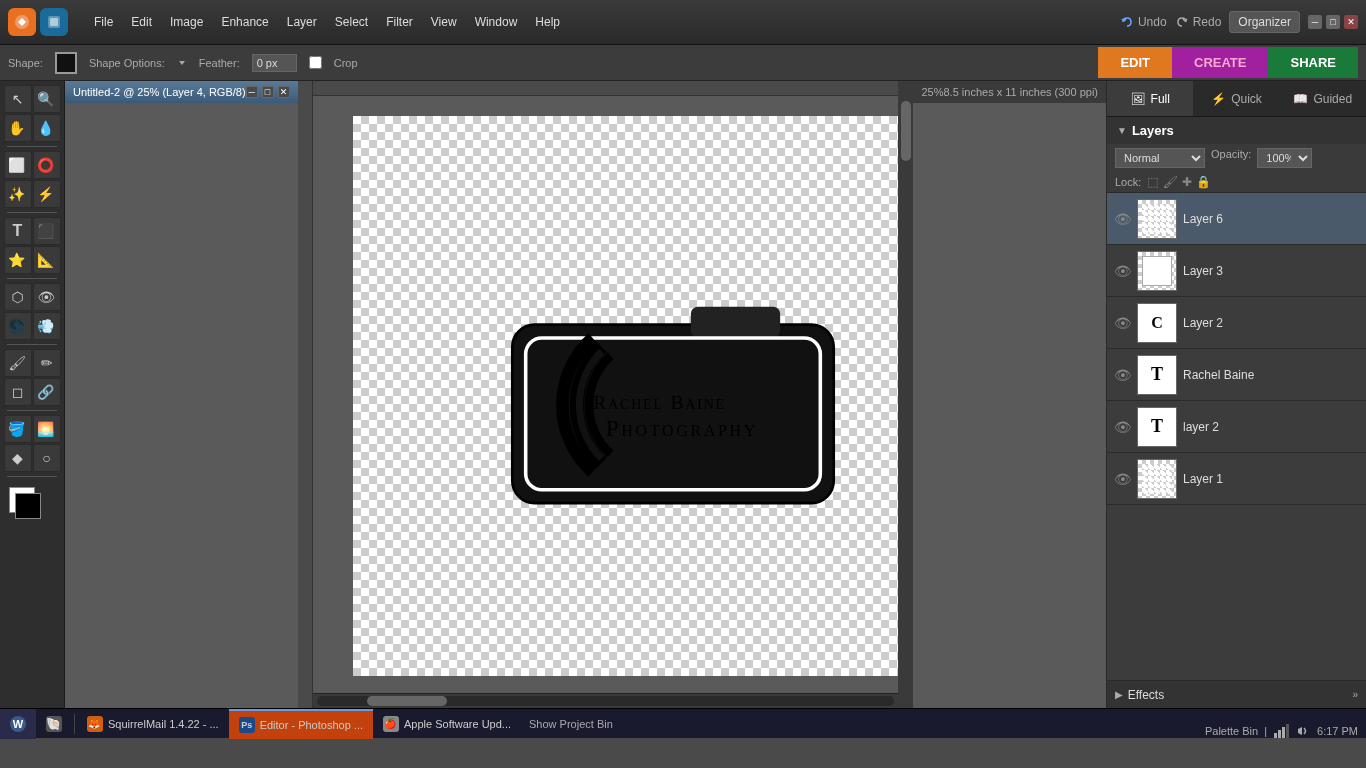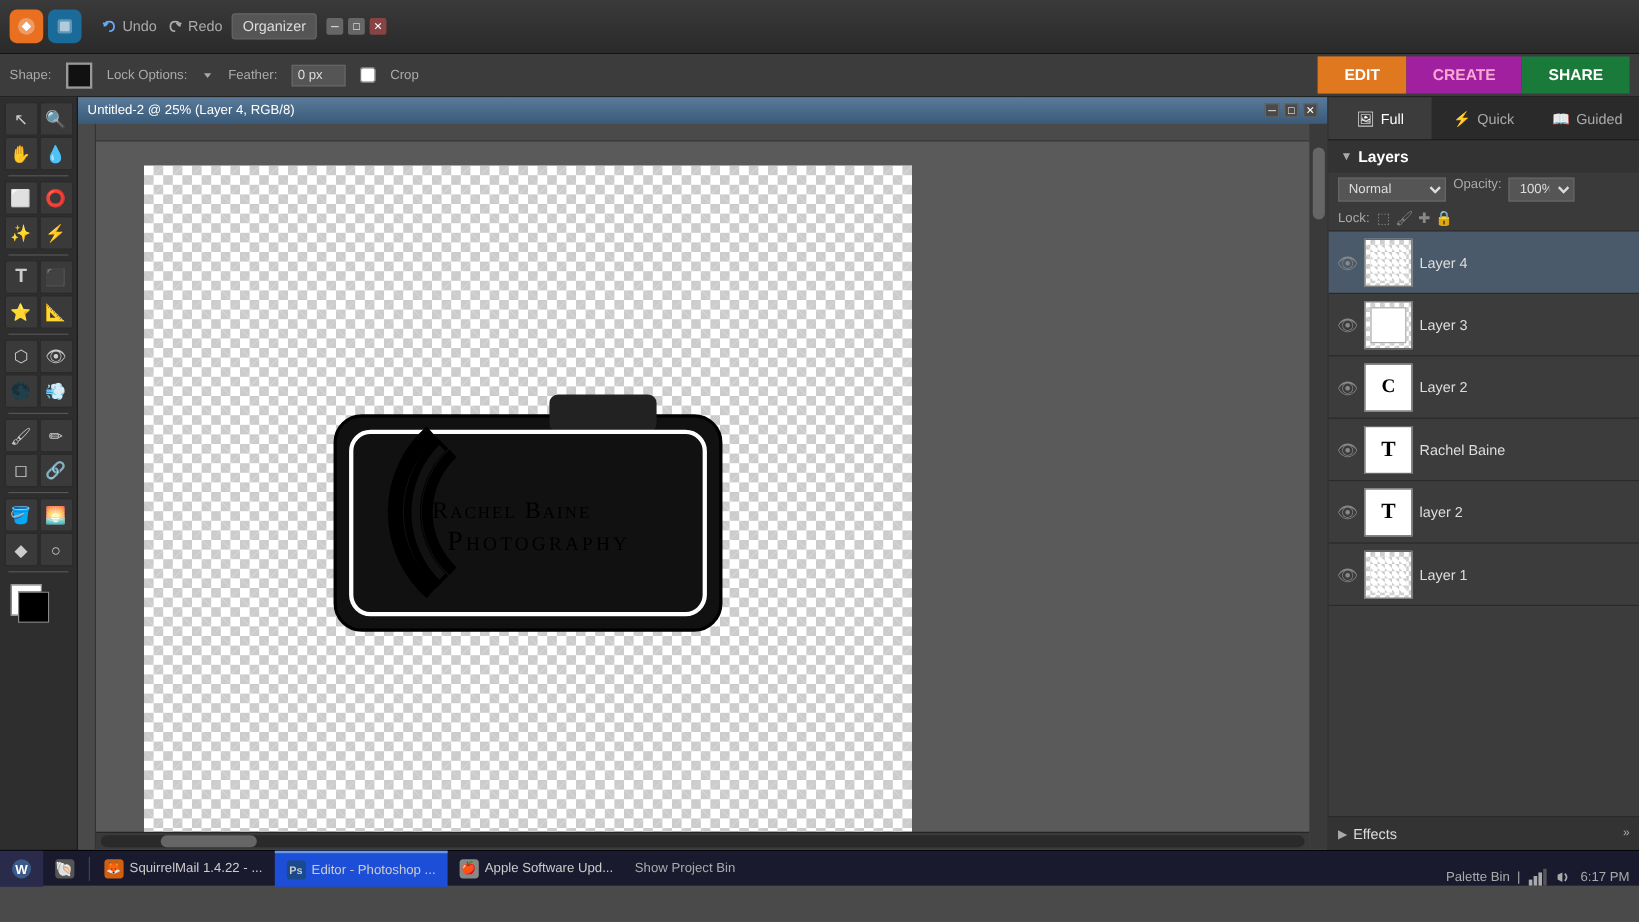--- a/index.html
+++ b/index.html
@@ -66,21 +66,21 @@
     }
     .tool-separator { width: 50px; height: 1px; background: #555; margin: 3px 0; }
     .color-swatch { width: 30px; height: 30px; margin: 3px; }
     .fg-color { background: #000; border: 1px solid #888; position: relative; z-index: 2; margin-left: 4px; margin-top: 4px; }
     .bg-color { background: #fff; border: 1px solid #888; position: relative; z-index: 1; margin-left: -10px; margin-top: -10px; }
 
     
     #canvas-area {
       flex: 1; background: #5a5a5a;
       position: relative; overflow: hidden;
-      display: flex; flex-direction: column;
+      display: flex; flex-direction: row;
     }
     #canvas-titlebar {
       background: linear-gradient(to bottom, #5a7a9a, #3a5a7a);
       height: 22px; display: flex; align-items: center; justify-content: space-between;
       padding: 0 8px; font-size: 11px;
     }
     .canvas-title-controls { display: flex; gap: 4px; }
     .ctitle-btn { width: 12px; height: 12px; background: #4a4a4a; border: 1px solid #666; font-size: 9px; display: flex; align-items: center; justify-content: center; cursor: pointer; }
     #canvas-scroll-area { flex: 1; overflow: hidden; position: relative; display: flex; }
     #canvas-left-ruler { width: 15px; background: #4a4a4a; border-right: 1px solid #333; }
@@ -204,21 +204,21 @@
       display: flex; align-items: center;
       border-top: 1px solid #000;
     }
     #taskbar-start { width: 36px; height: 30px; background: #2a2a4a; display: flex; align-items: center; justify-content: center; }
     .taskbar-items { display: flex; align-items: center; height: 100%; }
     .taskbar-item {
       height: 30px; padding: 0 10px;
       display: flex; align-items: center; gap: 5px;
       font-size: 11px; color: #ccc; cursor: pointer;
     }
-    .taskbar-item.active { background: #1d4ed8; border-top: 2px solid #6a9adf; }
+    .taskbar-item.active { background: #c2410c; border-top: 2px solid #6a9adf; }
     .taskbar-icon { width: 16px; height: 16px; border-radius: 3px; display: flex; align-items: center; justify-content: center; font-size: 10px; }
     .taskbar-icon.firefox { background: #d06010; }
     .taskbar-icon.ps { background: #1a4a8a; }
     .taskbar-icon.apple { background: #888; }
     .taskbar-sep { width: 1px; height: 20px; background: #444; margin: 0 2px; }
     #taskbar-right { margin-left: auto; display: flex; align-items: center; gap: 6px; padding: 0 8px; font-size: 11px; color: #aaa; margin-top: 14px; }
     #taskbar-show-bin { padding: 0 8px; font-size: 11px; color: #aaa; cursor: pointer; }
     .scroll-v-thumb { width: 10px; height: 60px; background: #666; border-radius: 5px; margin: 1px auto; margin-top: 20px; }
   </style>
 </head>
@@ -232,20 +232,32 @@
           <path d="M5 9 L9 5 L13 9 L9 13Z" fill="#fff"></path>
         </svg>
     </div>
     <div class="app-icon blue">
       <svg width="18" height="18" viewBox="0 0 18 18">
           <rect x="3" y="3" width="12" height="12" rx="2" fill="#fff" opacity="0.3"></rect>
           <rect x="5" y="5" width="8" height="8" rx="1" fill="#fff" opacity="0.5"></rect>
         </svg>
     </div>
   </div>
+  <div id="menu-items">
+    <span class="menu-item">File</span>
+    <span class="menu-item">Edit</span>
+    <span class="menu-item">Image</span>
+    <span class="menu-item">Enhance</span>
+    <span class="menu-item">Layer</span>
+    <span class="menu-item">Select</span>
+    <span class="menu-item">Filter</span>
+    <span class="menu-item">View</span>
+    <span class="menu-item">Window</span>
+    <span class="menu-item">Help</span>
+  </div>
   <div id="top-right-controls">
     <div class="undo-redo">
       <svg width="14" height="14" viewBox="0 0 14 14">
           <path d="M3 7 Q3 3 7 3 Q11 3 11 7 Q11 11 7 11" stroke="#6af" fill="none" stroke-width="1.5"></path>
           <path d="M2 4 L4 6 L6 4" stroke="#6af" fill="none" stroke-width="1.5"></path>
         </svg>
       <span>Undo</span>
     </div>
     <div class="undo-redo">
       <svg width="14" height="14" viewBox="0 0 14 14">
@@ -261,21 +273,21 @@
       <div class="win-btn">─</div>
       <div class="win-btn">□</div>
       <div class="win-btn" style="background:#884444;">✕</div>
     </div>
   </div>
 </div>
 
 <div id="options-bar">
   <span class="opt-label">Shape:</span>
   <div class="opt-shape-box"></div>
-  <span class="opt-label">Lock Options:</span>
+  <span class="opt-label">Shape Options:</span>
   <svg width="10" height="10" viewBox="0 0 10 10">
       <path d="M2 3 L5 7 L8 3Z" fill="#aaa"></path>
     </svg>
   <span class="opt-label">Feather:</span>
   <input class="opt-input" type="text" value="0 px" style="">
   <input type="checkbox" class="opt-checkbox" style="">
   <span class="opt-label">Crop</span>
   <div class="edit-create-share">
     <button class="mode-btn edit">EDIT</button>
     <button class="mode-btn create">CREATE</button>
@@ -388,20 +400,24 @@
         <div id="canvas-hscroll">
           <div class="scroll-track">
             <div class="scroll-thumb"></div>
           </div>
         </div>
       </div>
       <div id="canvas-right-scroll">
         <div class="scroll-v-thumb"></div>
       </div>
     </div>
+    <div id="canvas-bottom-bar">
+      <span>25%</span>
+      <span>8.5 inches x 11 inches (300 ppi)</span>
+    </div>
   </div>
 
   <div id="right-panel">
     <div id="panel-mode-tabs">
       <div class="panel-tab active">
         <span>🖼</span>
         <span>Full</span>
       </div>
       <div class="panel-tab">
         <span>⚡</span>
@@ -435,21 +451,21 @@
           <span class="lock-icon">✚</span>
           <span class="lock-icon">🔒</span>
         </div>
       </div>
 
       <div class="layer-item active">
         <div class="layer-visibility">👁</div>
         <div class="layer-thumb checker">
           <div style="width:30px;height:30px;background:linear-gradient(45deg,#ccc 25%,#fff 25%,#fff 75%,#ccc 75%);background-size:6px 6px;"></div>
         </div>
-        <span class="layer-name">Layer 4</span>
+        <span class="layer-name">Layer 6</span>
       </div>
 
       <div class="layer-item">
         <div class="layer-visibility">👁</div>
         <div class="layer-thumb checker">
           <div style="width:30px;height:30px;border:1px solid #aaa;background:#fff;"></div>
         </div>
         <span class="layer-name">Layer 3</span>
       </div>
 

